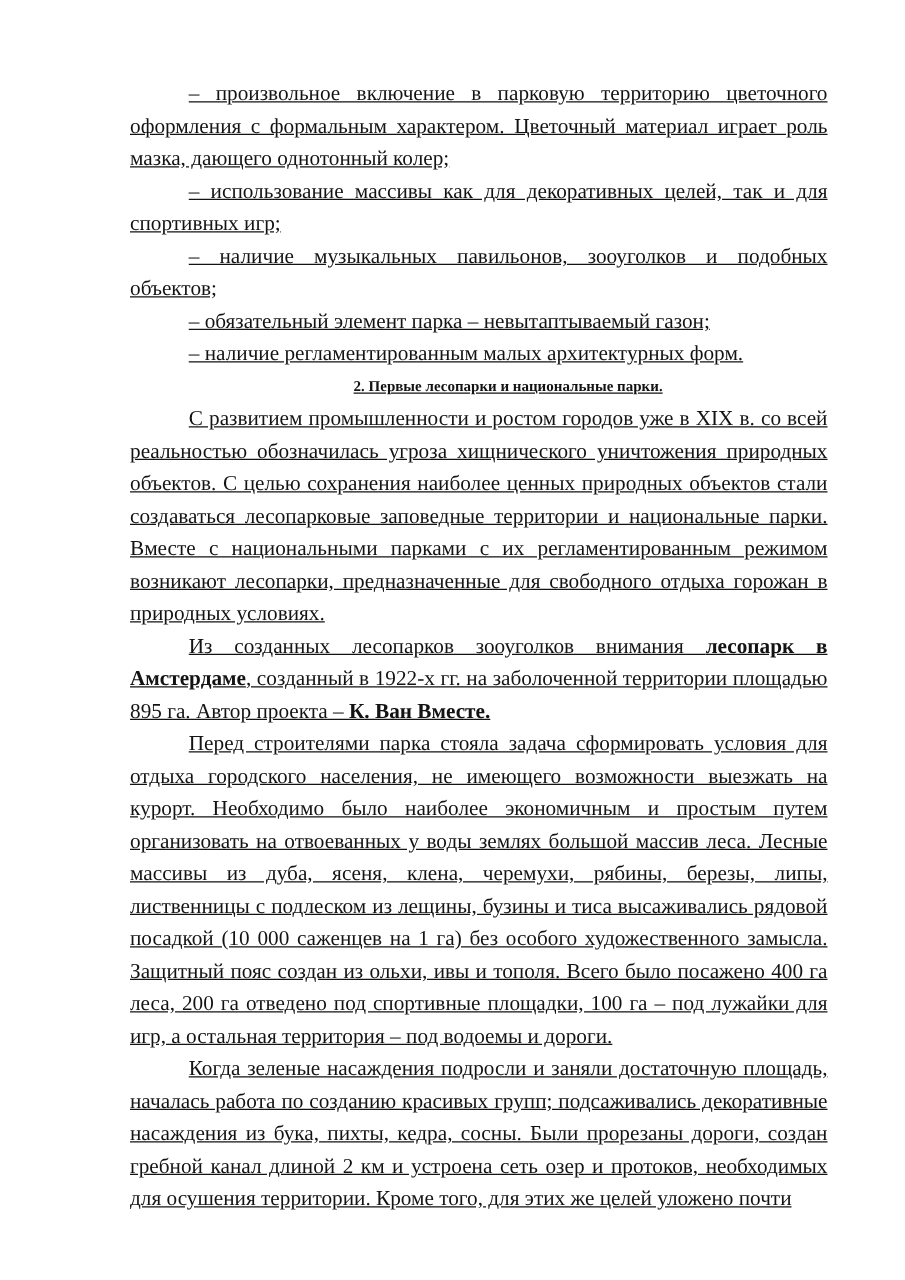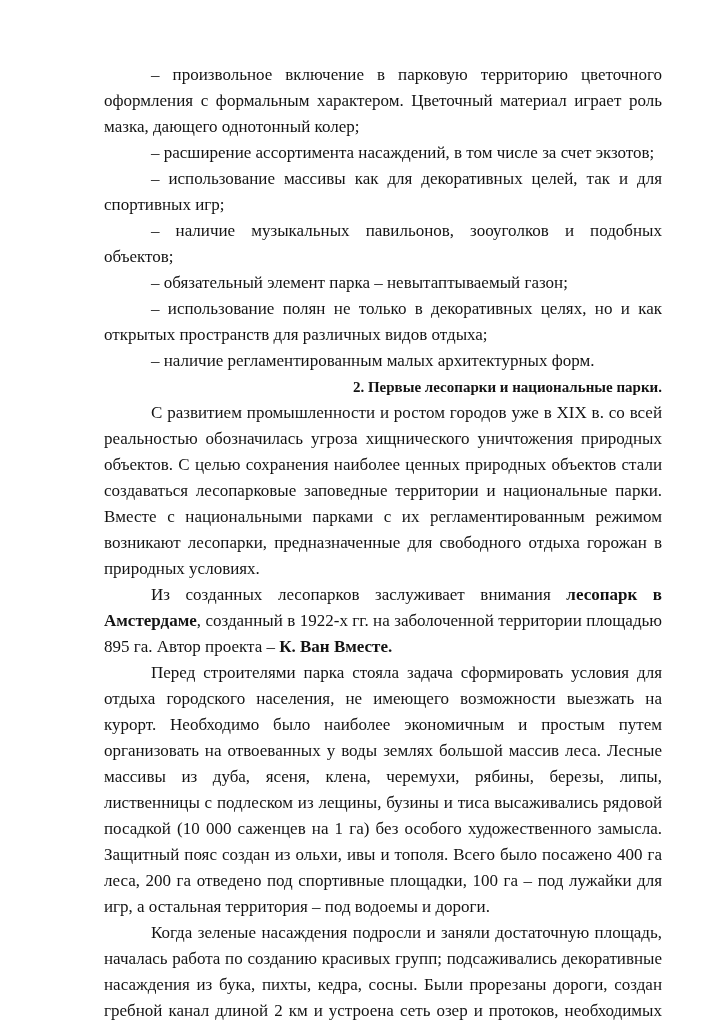--- a/index.html
+++ b/index.html
@@ -15,49 +15,48 @@
       background: #ffffff;
       font-family: "Liberation Serif", "DejaVu Serif", serif;
       font-size: 17px;
       line-height: 26px;
       color: #131313;
       text-align: justify;
     }
     .page p {
       margin: 0;
       text-indent: 47px;
+      text-decoration: underline;
     }
     .section-heading {
       margin: 26px 0 0 0;
       text-indent: 47px;
       font-weight: bold;
-      font-size: 15px;
+      font-size: 12px;
       line-height: 26px;
-      text-align: right;
+      text-align: center;
     }
     .bold-run {
       font-weight: bold;
     }
   </style>
 </head>
 <body>
 
 <div class="page">
 
   <p>– произвольное включение в парковую территорию цветочного оформления с формальным характером. Цветочный материал играет роль мазка, дающего однотонный колер;</p>
-  <p>– расширение ассортимента насаждений, в том числе за счет экзотов;</p>
   <p>– использование массивы как для декоративных целей, так и для спортивных игр;</p>
   <p>– наличие музыкальных павильонов, зооуголков и подобных объектов;</p>
   <p>– обязательный элемент парка – невытаптываемый газон;</p>
-  <p>– использование полян не только в декоративных целях, но и как открытых пространств для различных видов отдыха;</p>
   <p>– наличие регламентированным малых архитектурных форм.</p>
 
   <p class="section-heading">2. Первые лесопарки и национальные парки.</p>
 
   <p>С развитием промышленности и ростом городов уже в XIX в. со всей реальностью обозначилась угроза хищнического уничтожения природных объектов. С целью сохранения наиболее ценных природных объектов стали создаваться лесопарковые заповедные территории и национальные парки. Вместе с национальными парками с их регламентированным режимом возникают лесопарки, предназначенные для свободного отдыха горожан в природных условиях.</p>
 
-  <p><span>Из созданных лесопарков заслуживает внимания </span><span class="bold-run">лесопарк в Амстердаме</span><span>, созданный в 1922-х гг. на заболоченной территории площадью 895 га. Автор проекта – </span><span class="bold-run">К. Ван Вместе.</span></p>
+  <p><span>Из созданных лесопарков зооуголков внимания </span><span class="bold-run">лесопарк в Амстердаме</span><span>, созданный в 1922-х гг. на заболоченной территории площадью 895 га. Автор проекта – </span><span class="bold-run">К. Ван Вместе.</span></p>
 
   <p>Перед строителями парка стояла задача сформировать условия для отдыха городского населения, не имеющего возможности выезжать на курорт. Необходимо было наиболее экономичным и простым путем организовать на отвоеванных у воды землях большой массив леса. Лесные массивы из дуба, ясеня, клена, черемухи, рябины, березы, липы, лиственницы с подлеском из лещины, бузины и тиса высаживались рядовой посадкой (10 000 саженцев на 1 га) без особого художественного замысла. Защитный пояс создан из ольхи, ивы и тополя. Всего было посажено 400 га леса, 200 га отведено под спортивные площадки, 100 га – под лужайки для игр, а остальная территория – под водоемы и дороги.</p>
 
   <p>Когда зеленые насаждения подросли и заняли достаточную площадь, началась работа по созданию красивых групп; подсаживались декоративные насаждения из бука, пихты, кедра, сосны. Были прорезаны дороги, создан гребной канал длиной 2 км и устроена сеть озер и протоков, необходимых для осушения территории. Кроме того, для этих же целей уложено почти</p>
 
 </div>
 
 </body></html>

